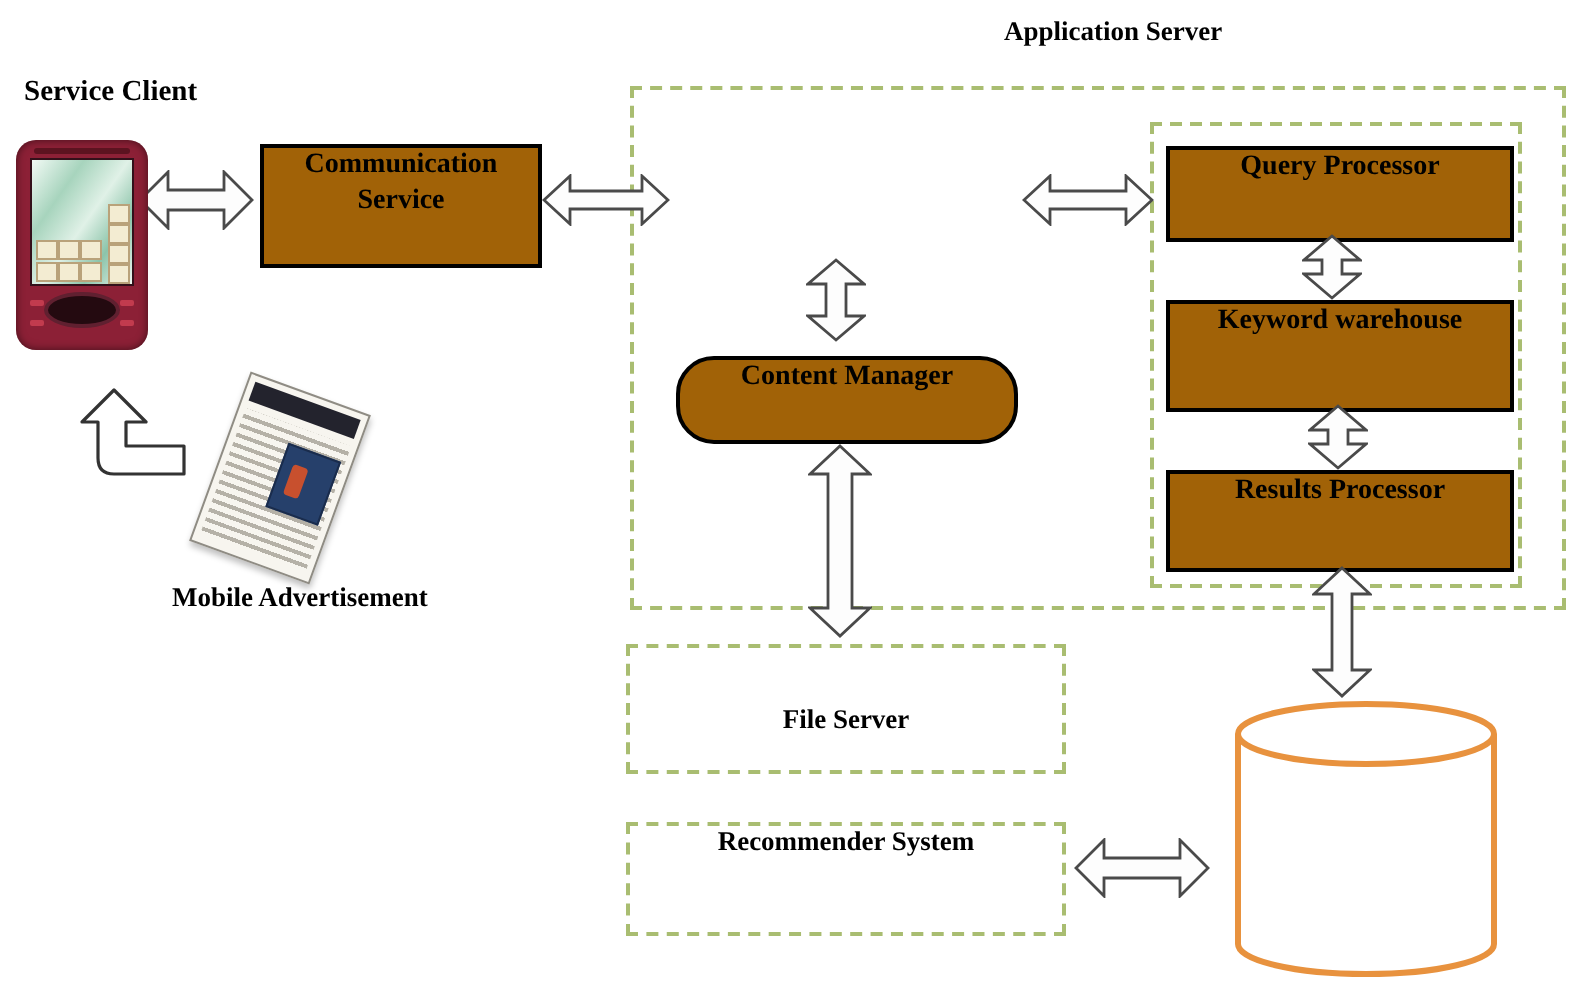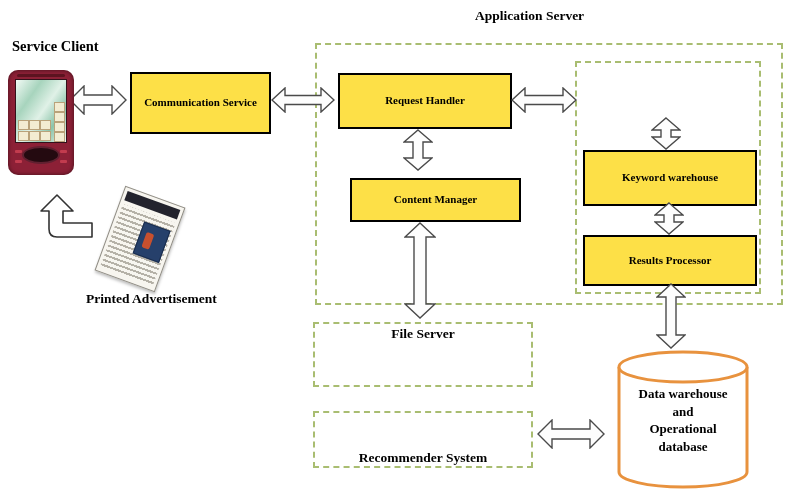--- a/index.html
+++ b/index.html
@@ -6,23 +6,23 @@
     --dashed_border:#a9bd71;
     --database_border:#e8923e;
     --box_border:#000000;
     --arrow_outline:#4a4a4a;
     --phone_body:#8c2036;
   }
   html,body{margin:0;padding:0;background:#ffffff;}
   body{font-family:"Liberation Serif","DejaVu Serif",serif;color:#000;}
   .canvas{position:relative;width:793px;height:498px;background:#fff;overflow:hidden;}
   .lbl{position:absolute;font-weight:bold;white-space:nowrap;}
-  .box{position:absolute;background:#fde047;border:2px solid var(--box_border,#000);
-       display:flex;align-items:center;justify-content:center;text-align:center;
-       font-weight:bold;font-size:11px;line-height:1.25;}
+  .box{position:absolute;background:#a16207;border:2px solid var(--box_border,#000);
+       display:flex;align-items:flex-start;justify-content:center;text-align:center;
+       font-weight:bold;font-size:14px;line-height:1.25;}
   .dashedbox{position:absolute;border:2px dashed var(--dashed_border,#a9bd71);background:transparent;}
   .groupbox{position:absolute;border:2.5px dashed var(--dashed_border,#a9bd71);background:transparent;}
   .dashedbox .boxlabel{width:100%;text-align:center;font-weight:bold;font-size:13.5px;}
   .arrow{position:absolute;}
   .arrow path{fill:#fdfdfd;stroke:var(--arrow_outline,#4a4a4a);stroke-width:1.4;stroke-linejoin:miter;}
   .bentarrow path{fill:#ffffff;stroke:#333;stroke-width:1.6;stroke-linejoin:round;}
   
   .cyl{position:absolute;}
   .cyl svg path,.cyl svg ellipse{fill:#ffffff;stroke:var(--database_border,#e8923e);stroke-width:3;}
   .cyl-text{position:absolute;left:0;top:36px;width:100%;text-align:center;font-weight:bold;
@@ -47,59 +47,55 @@
         background:repeating-linear-gradient(#f7f5ef 0 3px,#b5b1a7 3px 5px);}
   .news-photo{position:absolute;right:5px;top:26px;width:26px;height:32px;background:#26406b;border:1px solid #1a2c4c;}
   .news-fig{position:absolute;left:5px;top:8px;width:8px;height:16px;background:#c8502e;border-radius:2px;}
 </style>
 </head>
 <body>
 
 <div class="canvas">
 
   <div class="lbl" style="left:12px;top:38px;font-size:14.5px;">Service Client</div>
-  <div class="lbl" style="left:475px;top:8px;font-size:13.5px;">Application Server</div>
-  <div class="lbl" style="left:86px;top:291px;font-size:13.5px;">Printed Advertisement</div>
+  <div class="lbl" style="left:502px;top:8px;font-size:13.5px;">Application Server</div>
+  <div class="lbl" style="left:86px;top:291px;font-size:13.5px;">Mobile Advertisement</div>
 
   <div class="groupbox" style="left:315px;top:43px;width:464px;height:258px;"></div>
 
   <div class="groupbox" style="left:575px;top:61px;width:182px;height:229px;"></div>
 
   <div class="box" style="left:130px;top:72px;width:137px;height:58px;">
     <span style="padding:0 10px;">Communication Service</span>
   </div>
-  <div class="box" style="left:338px;top:73px;width:170px;height:52px;">
-    <span>Request Handler</span>
+  <div class="box" style="left:338px;top:178px;width:167px;height:40px;border-radius:19px;">
+    <span>Content Manager</span>
   </div>
-  <div class="box" style="left:350px;top:178px;width:167px;height:40px;">
-    <span>Content Manager</span>
+  <div class="box" style="left:583px;top:73px;width:170px;height:44px;">
+    <span>Query Processor</span>
   </div>
   <div class="box" style="left:583px;top:150px;width:170px;height:52px;">
     <span>Keyword warehouse</span>
   </div>
   <div class="box" style="left:583px;top:235px;width:170px;height:47px;">
     <span>Results Processor</span>
   </div>
 
   <div class="dashedbox" style="left:313px;top:322px;width:216px;height:61px;">
-    <div class="boxlabel" style="margin-top:2px;">File Server</div>
+    <div class="boxlabel" style="margin-top:28px;">File Server</div>
   </div>
-  <div class="dashedbox" style="left:313px;top:411px;width:216px;height:53px;display:flex;align-items:flex-end;">
+  <div class="dashedbox" style="left:313px;top:411px;width:216px;height:53px;display:flex;align-items:flex-start;">
     <div class="boxlabel">Recommender System</div>
   </div>
 
   <div class="cyl" style="left:616px;top:349px;width:134px;height:142px;">
     <svg width="134" height="142" viewBox="0 0 134 142">
       <path d="M3,18 L3,123 A64,15 0 0 0 131,123 L131,18"></path>
       <ellipse cx="67" cy="18" rx="64" ry="15"></ellipse>
     </svg>
-    <div class="cyl-text">Data warehouse
-and
-Operational
-database</div>
   </div>
 
   <svg class="arrow" style="left:69px;top:85px;" width="58" height="30" viewBox="0 0 58 30">
     <path d="M1,15 L15,1 L15,10 L43,10 L43,1 L57,15 L43,29 L43,20 L15,20 L15,29 Z"></path>
   </svg>
   <svg class="arrow" style="left:271px;top:87px;" width="64" height="26" viewBox="0 0 64 26">
     <path d="M1,13 L14,1 L14,8.5 L50,8.5 L50,1 L63,13 L50,25 L50,17.5 L14,17.5 L14,25 Z"></path>
   </svg>
   <svg class="arrow" style="left:511px;top:87px;" width="66" height="26" viewBox="0 0 66 26">
     <path d="M1,13 L14,1 L14,8.5 L52,8.5 L52,1 L65,13 L52,25 L52,17.5 L14,17.5 L14,25 Z"></path>

